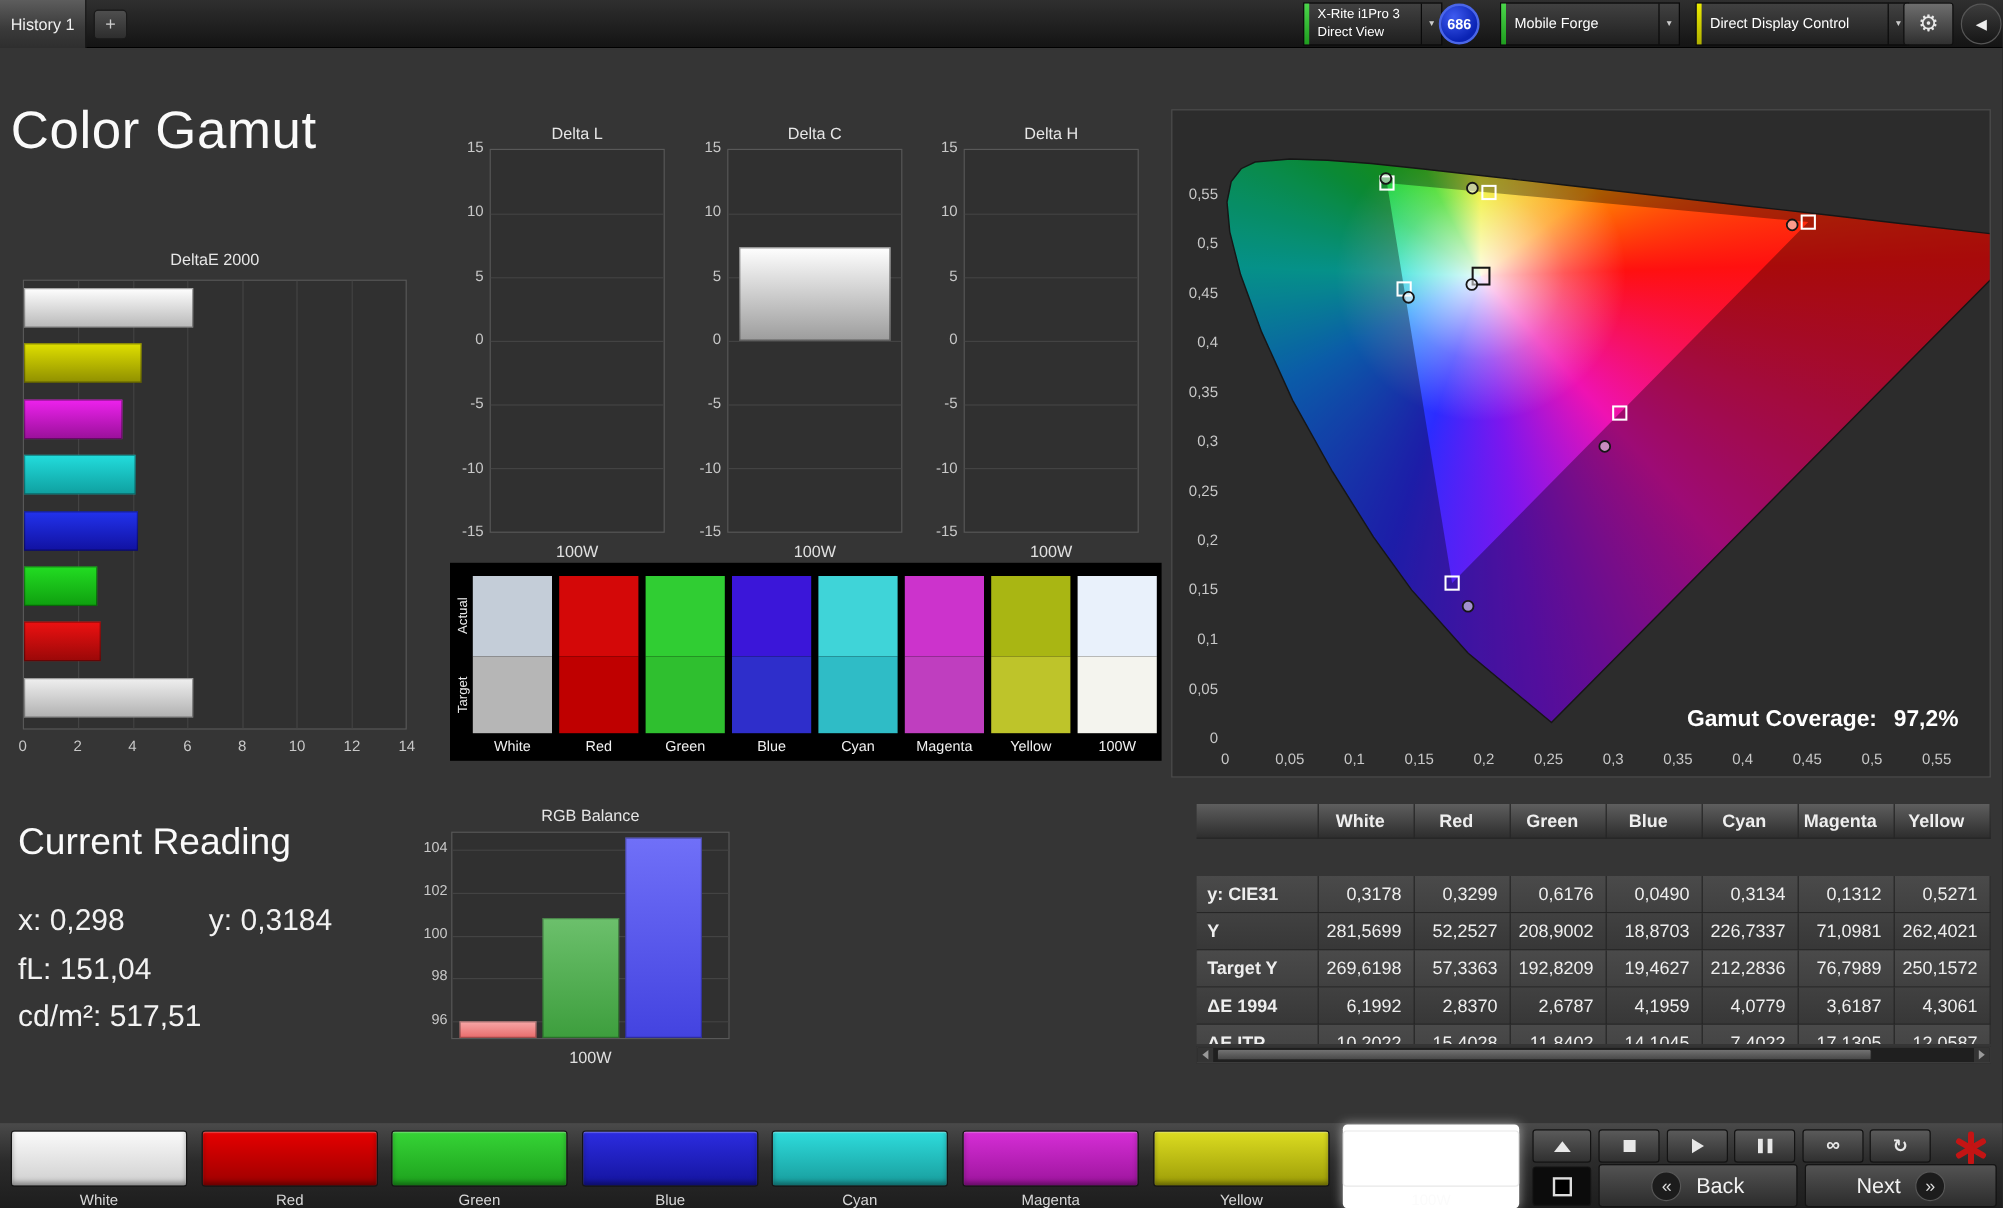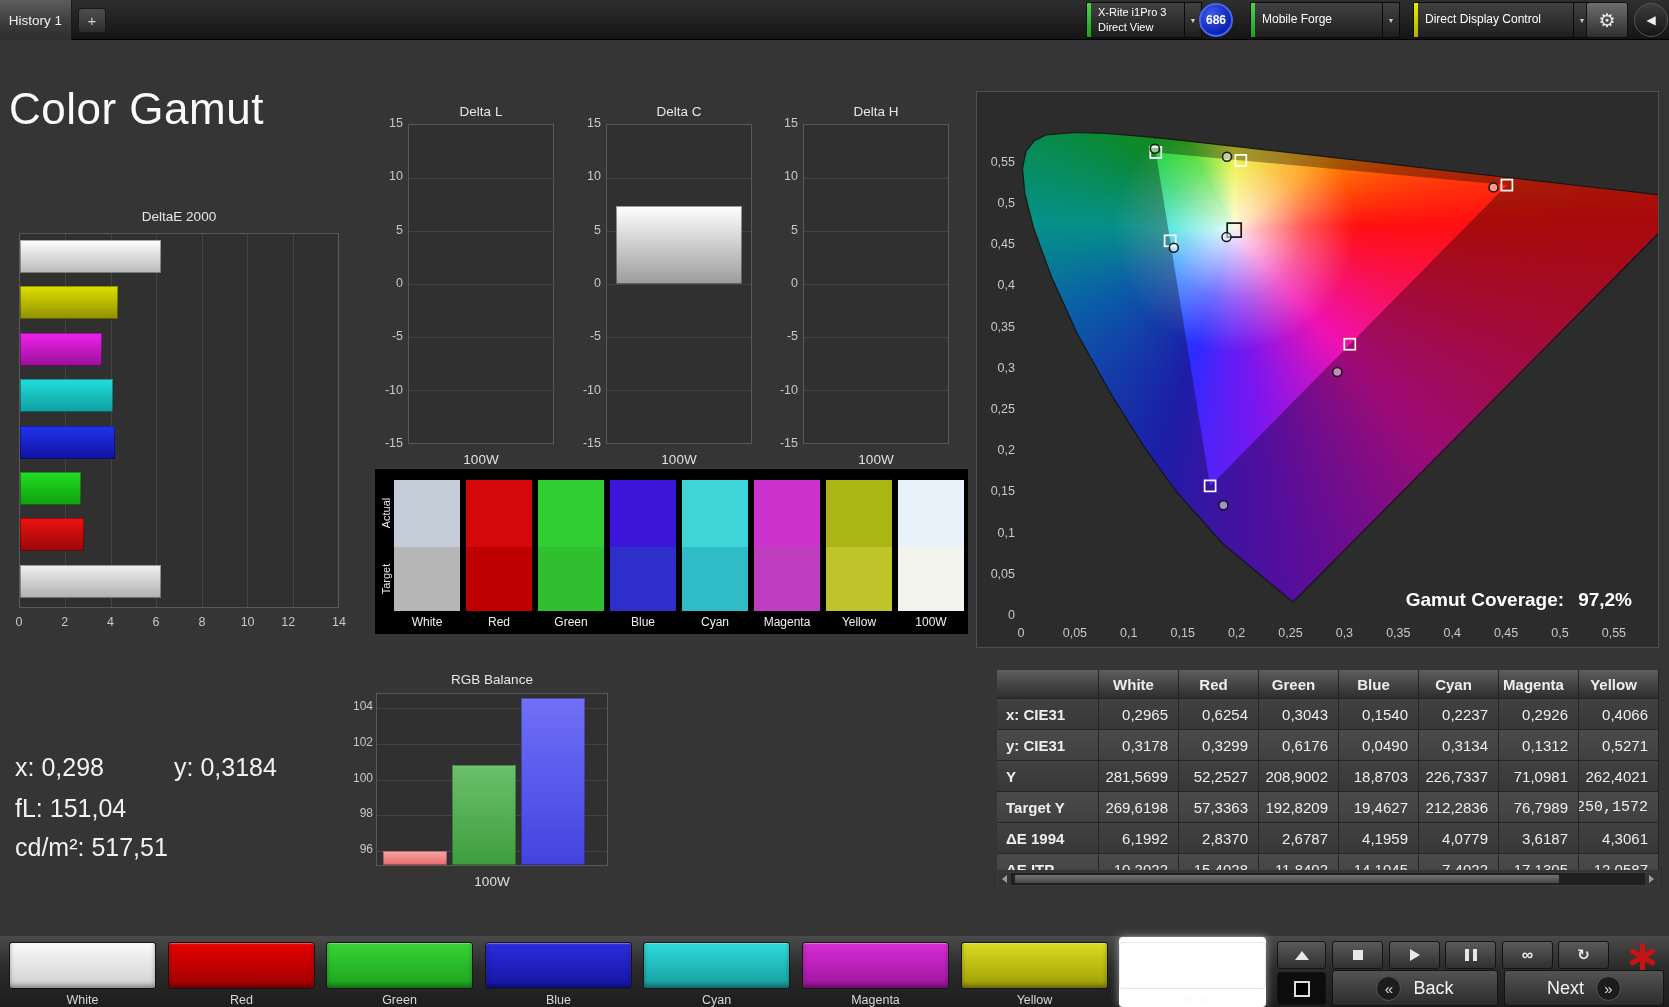--- a/index.html
+++ b/index.html
@@ -137,21 +137,21 @@
         <div class="bar" style="left: 0px; top: 238px; height: 33px; width: 60.8px; background: linear-gradient(rgb(34, 221, 34), rgb(15, 159, 15)); box-shadow: rgba(0, 0, 0, 0.35) 0px 0px 0px 1px inset;"></div>
         <div class="bar" style="left: 0px; top: 284.4px; height: 33px; width: 64.4px; background: linear-gradient(rgb(238, 17, 17), rgb(153, 8, 8)); box-shadow: rgba(0, 0, 0, 0.35) 0px 0px 0px 1px inset;"></div>
         <div class="bar" style="left: 0px; top: 330.8px; height: 33px; width: 140.8px; background: linear-gradient(rgb(240, 240, 240), rgb(176, 176, 176)); box-shadow: rgba(0, 0, 0, 0.35) 0px 0px 0px 1px inset;"></div>
       </div>
       <div class="tick" style="left: -12px; top: 406px; width: 24px; text-align: center;">0</div>
       <div class="tick" style="left: 33.7px; top: 406px; width: 24px; text-align: center;">2</div>
       <div class="tick" style="left: 79.4px; top: 406px; width: 24px; text-align: center;">4</div>
       <div class="tick" style="left: 125.1px; top: 406px; width: 24px; text-align: center;">6</div>
       <div class="tick" style="left: 170.9px; top: 406px; width: 24px; text-align: center;">8</div>
       <div class="tick" style="left: 216.6px; top: 406px; width: 24px; text-align: center;">10</div>
-      <div class="tick" style="left: 262.3px; top: 406px; width: 24px; text-align: left;">12</div>
+      <div class="tick" style="left: 262.3px; top: 406px; width: 24px; text-align: center;">12</div>
       <div class="tick" style="left: 308px; top: 406px; width: 24px; text-align: center;">14</div>
     </div>
   <div class="abs" id="dL" style="left:375px;top:104px;width:197px;height:370px">
       <div class="c-title" style="left: 33px; top: 0px; width: 146px;">Delta L</div>
       <div class="plot" style="left: 33px; top: 20px; width: 146px; height: 320px;">
         <div class="gridh" style="top: 53px;"></div>
         <div class="gridh" style="top: 106px;"></div>
         <div class="gridh" style="top: 159px;"></div>
         <div class="gridh" style="top: 212px;"></div>
         <div class="gridh" style="top: 265px;"></div>
@@ -275,20 +275,21 @@
       <div class="tick" style="left: 238.6px; top: 534px; width: 42px; text-align: center;">0,2</div>
       <div class="tick" style="left: 292.5px; top: 534px; width: 42px; text-align: center;">0,25</div>
       <div class="tick" style="left: 346.4px; top: 534px; width: 42px; text-align: center;">0,3</div>
       <div class="tick" style="left: 400.3px; top: 534px; width: 42px; text-align: center;">0,35</div>
       <div class="tick" style="left: 454.2px; top: 534px; width: 42px; text-align: center;">0,4</div>
       <div class="tick" style="left: 508.1px; top: 534px; width: 42px; text-align: center;">0,45</div>
       <div class="tick" style="left: 562px; top: 534px; width: 42px; text-align: center;">0,5</div>
       <div class="tick" style="left: 615.9px; top: 534px; width: 42px; text-align: center;">0,55</div>
     </div>
 
+  <div class="cr-head">Current Reading</div>
   <div class="cr-val" style="left:15px;top:753px">x: 0,298</div>
   <div class="cr-val" style="left:174px;top:753px">y: 0,3184</div>
   <div class="cr-val" style="left:15px;top:794px">fL: 151,04</div>
   <div class="cr-val" style="left:15px;top:833px">cd/m²: 517,51</div>
 
   <div class="abs" id="rgbbal" style="left:352px;top:672px;width:260px;height:224px">
       <div class="c-title" style="left: 24px; top: 0px; width: 232px;">RGB Balance</div>
       <div class="plot" style="left: 24px; top: 21px; width: 232px; height: 173px;">
         <div class="gridh" style="top: 14.2px;"></div>
         <div class="gridh" style="top: 49.9px;"></div>
@@ -311,30 +312,20 @@
       <div class="trow" style="top: 0px; height: 29px; background: linear-gradient(rgb(94, 94, 94), rgb(44, 44, 44));">
         <div class="tcell" style="width: 102px; justify-content: flex-start; padding: 0px 0px 0px 9px; font-weight: bold;"></div>
         <div class="tcell" style="width: 80px; justify-content: center; padding: 0px 10px 0px 0px; font-weight: bold;">White</div>
         <div class="tcell" style="width: 80px; justify-content: center; padding: 0px 10px 0px 0px; font-weight: bold;">Red</div>
         <div class="tcell" style="width: 80px; justify-content: center; padding: 0px 10px 0px 0px; font-weight: bold;">Green</div>
         <div class="tcell" style="width: 80px; justify-content: center; padding: 0px 10px 0px 0px; font-weight: bold;">Blue</div>
         <div class="tcell" style="width: 80px; justify-content: center; padding: 0px 10px 0px 0px; font-weight: bold;">Cyan</div>
         <div class="tcell" style="width: 80px; justify-content: center; padding: 0px 10px 0px 0px; font-weight: bold;">Magenta</div>
         <div class="tcell" style="width: 80px; justify-content: center; padding: 0px 10px 0px 0px; font-weight: bold;">Yellow</div>
       </div>
-      <div class="trow" style="top: 29px; height: 31px; background: linear-gradient(rgb(65, 65, 65), rgb(55, 55, 55));">
-        <div class="tcell" style="width: 102px; justify-content: flex-start; padding: 0px 0px 0px 9px; font-weight: bold;">x: CIE31</div>
-        <div class="tcell" style="width: 80px; justify-content: flex-end; padding: 0px 10px 0px 0px; font-weight: normal;">0,2965</div>
-        <div class="tcell" style="width: 80px; justify-content: flex-end; padding: 0px 10px 0px 0px; font-weight: normal;">0,6254</div>
-        <div class="tcell" style="width: 80px; justify-content: flex-end; padding: 0px 10px 0px 0px; font-weight: normal;">0,3043</div>
-        <div class="tcell" style="width: 80px; justify-content: flex-end; padding: 0px 10px 0px 0px; font-weight: normal;">0,1540</div>
-        <div class="tcell" style="width: 80px; justify-content: flex-end; padding: 0px 10px 0px 0px; font-weight: normal;">0,2237</div>
-        <div class="tcell" style="width: 80px; justify-content: flex-end; padding: 0px 10px 0px 0px; font-weight: normal;">0,2926</div>
-        <div class="tcell" style="width: 80px; justify-content: flex-end; padding: 0px 10px 0px 0px; font-weight: normal;">0,4066</div>
-      </div>
       <div class="trow" style="top: 60px; height: 31px; background: linear-gradient(rgb(74, 74, 74), rgb(64, 64, 64));">
         <div class="tcell" style="width: 102px; justify-content: flex-start; padding: 0px 0px 0px 9px; font-weight: bold;">y: CIE31</div>
         <div class="tcell" style="width: 80px; justify-content: flex-end; padding: 0px 10px 0px 0px; font-weight: normal;">0,3178</div>
         <div class="tcell" style="width: 80px; justify-content: flex-end; padding: 0px 10px 0px 0px; font-weight: normal;">0,3299</div>
         <div class="tcell" style="width: 80px; justify-content: flex-end; padding: 0px 10px 0px 0px; font-weight: normal;">0,6176</div>
         <div class="tcell" style="width: 80px; justify-content: flex-end; padding: 0px 10px 0px 0px; font-weight: normal;">0,0490</div>
         <div class="tcell" style="width: 80px; justify-content: flex-end; padding: 0px 10px 0px 0px; font-weight: normal;">0,3134</div>
         <div class="tcell" style="width: 80px; justify-content: flex-end; padding: 0px 10px 0px 0px; font-weight: normal;">0,1312</div>
         <div class="tcell" style="width: 80px; justify-content: flex-end; padding: 0px 10px 0px 0px; font-weight: normal;">0,5271</div>
       </div>
@@ -349,21 +340,21 @@
         <div class="tcell" style="width: 80px; justify-content: flex-end; padding: 0px 10px 0px 0px; font-weight: normal;">262,4021</div>
       </div>
       <div class="trow" style="top: 122px; height: 31px; background: linear-gradient(rgb(74, 74, 74), rgb(64, 64, 64));">
         <div class="tcell" style="width: 102px; justify-content: flex-start; padding: 0px 0px 0px 9px; font-weight: bold;">Target Y</div>
         <div class="tcell" style="width: 80px; justify-content: flex-end; padding: 0px 10px 0px 0px; font-weight: normal;">269,6198</div>
         <div class="tcell" style="width: 80px; justify-content: flex-end; padding: 0px 10px 0px 0px; font-weight: normal;">57,3363</div>
         <div class="tcell" style="width: 80px; justify-content: flex-end; padding: 0px 10px 0px 0px; font-weight: normal;">192,8209</div>
         <div class="tcell" style="width: 80px; justify-content: flex-end; padding: 0px 10px 0px 0px; font-weight: normal;">19,4627</div>
         <div class="tcell" style="width: 80px; justify-content: flex-end; padding: 0px 10px 0px 0px; font-weight: normal;">212,2836</div>
         <div class="tcell" style="width: 80px; justify-content: flex-end; padding: 0px 10px 0px 0px; font-weight: normal;">76,7989</div>
-        <div class="tcell" style="width: 80px; justify-content: flex-end; padding: 0px 10px 0px 0px; font-weight: normal; font-family: Liberation Mono, monospace;">250,1572</div>
+        <div class="tcell" style="width: 80px; justify-content: flex-end; padding: 0px 10px 0px 0px; font-weight: normal;">250,1572</div>
       </div>
       <div class="trow" style="top: 153px; height: 31px; background: linear-gradient(rgb(65, 65, 65), rgb(55, 55, 55));">
         <div class="tcell" style="width: 102px; justify-content: flex-start; padding: 0px 0px 0px 9px; font-weight: bold;">ΔE 1994</div>
         <div class="tcell" style="width: 80px; justify-content: flex-end; padding: 0px 10px 0px 0px; font-weight: normal;">6,1992</div>
         <div class="tcell" style="width: 80px; justify-content: flex-end; padding: 0px 10px 0px 0px; font-weight: normal;">2,8370</div>
         <div class="tcell" style="width: 80px; justify-content: flex-end; padding: 0px 10px 0px 0px; font-weight: normal;">2,6787</div>
         <div class="tcell" style="width: 80px; justify-content: flex-end; padding: 0px 10px 0px 0px; font-weight: normal;">4,1959</div>
         <div class="tcell" style="width: 80px; justify-content: flex-end; padding: 0px 10px 0px 0px; font-weight: normal;">4,0779</div>
         <div class="tcell" style="width: 80px; justify-content: flex-end; padding: 0px 10px 0px 0px; font-weight: normal;">3,6187</div>
         <div class="tcell" style="width: 80px; justify-content: flex-end; padding: 0px 10px 0px 0px; font-weight: normal;">4,3061</div>

